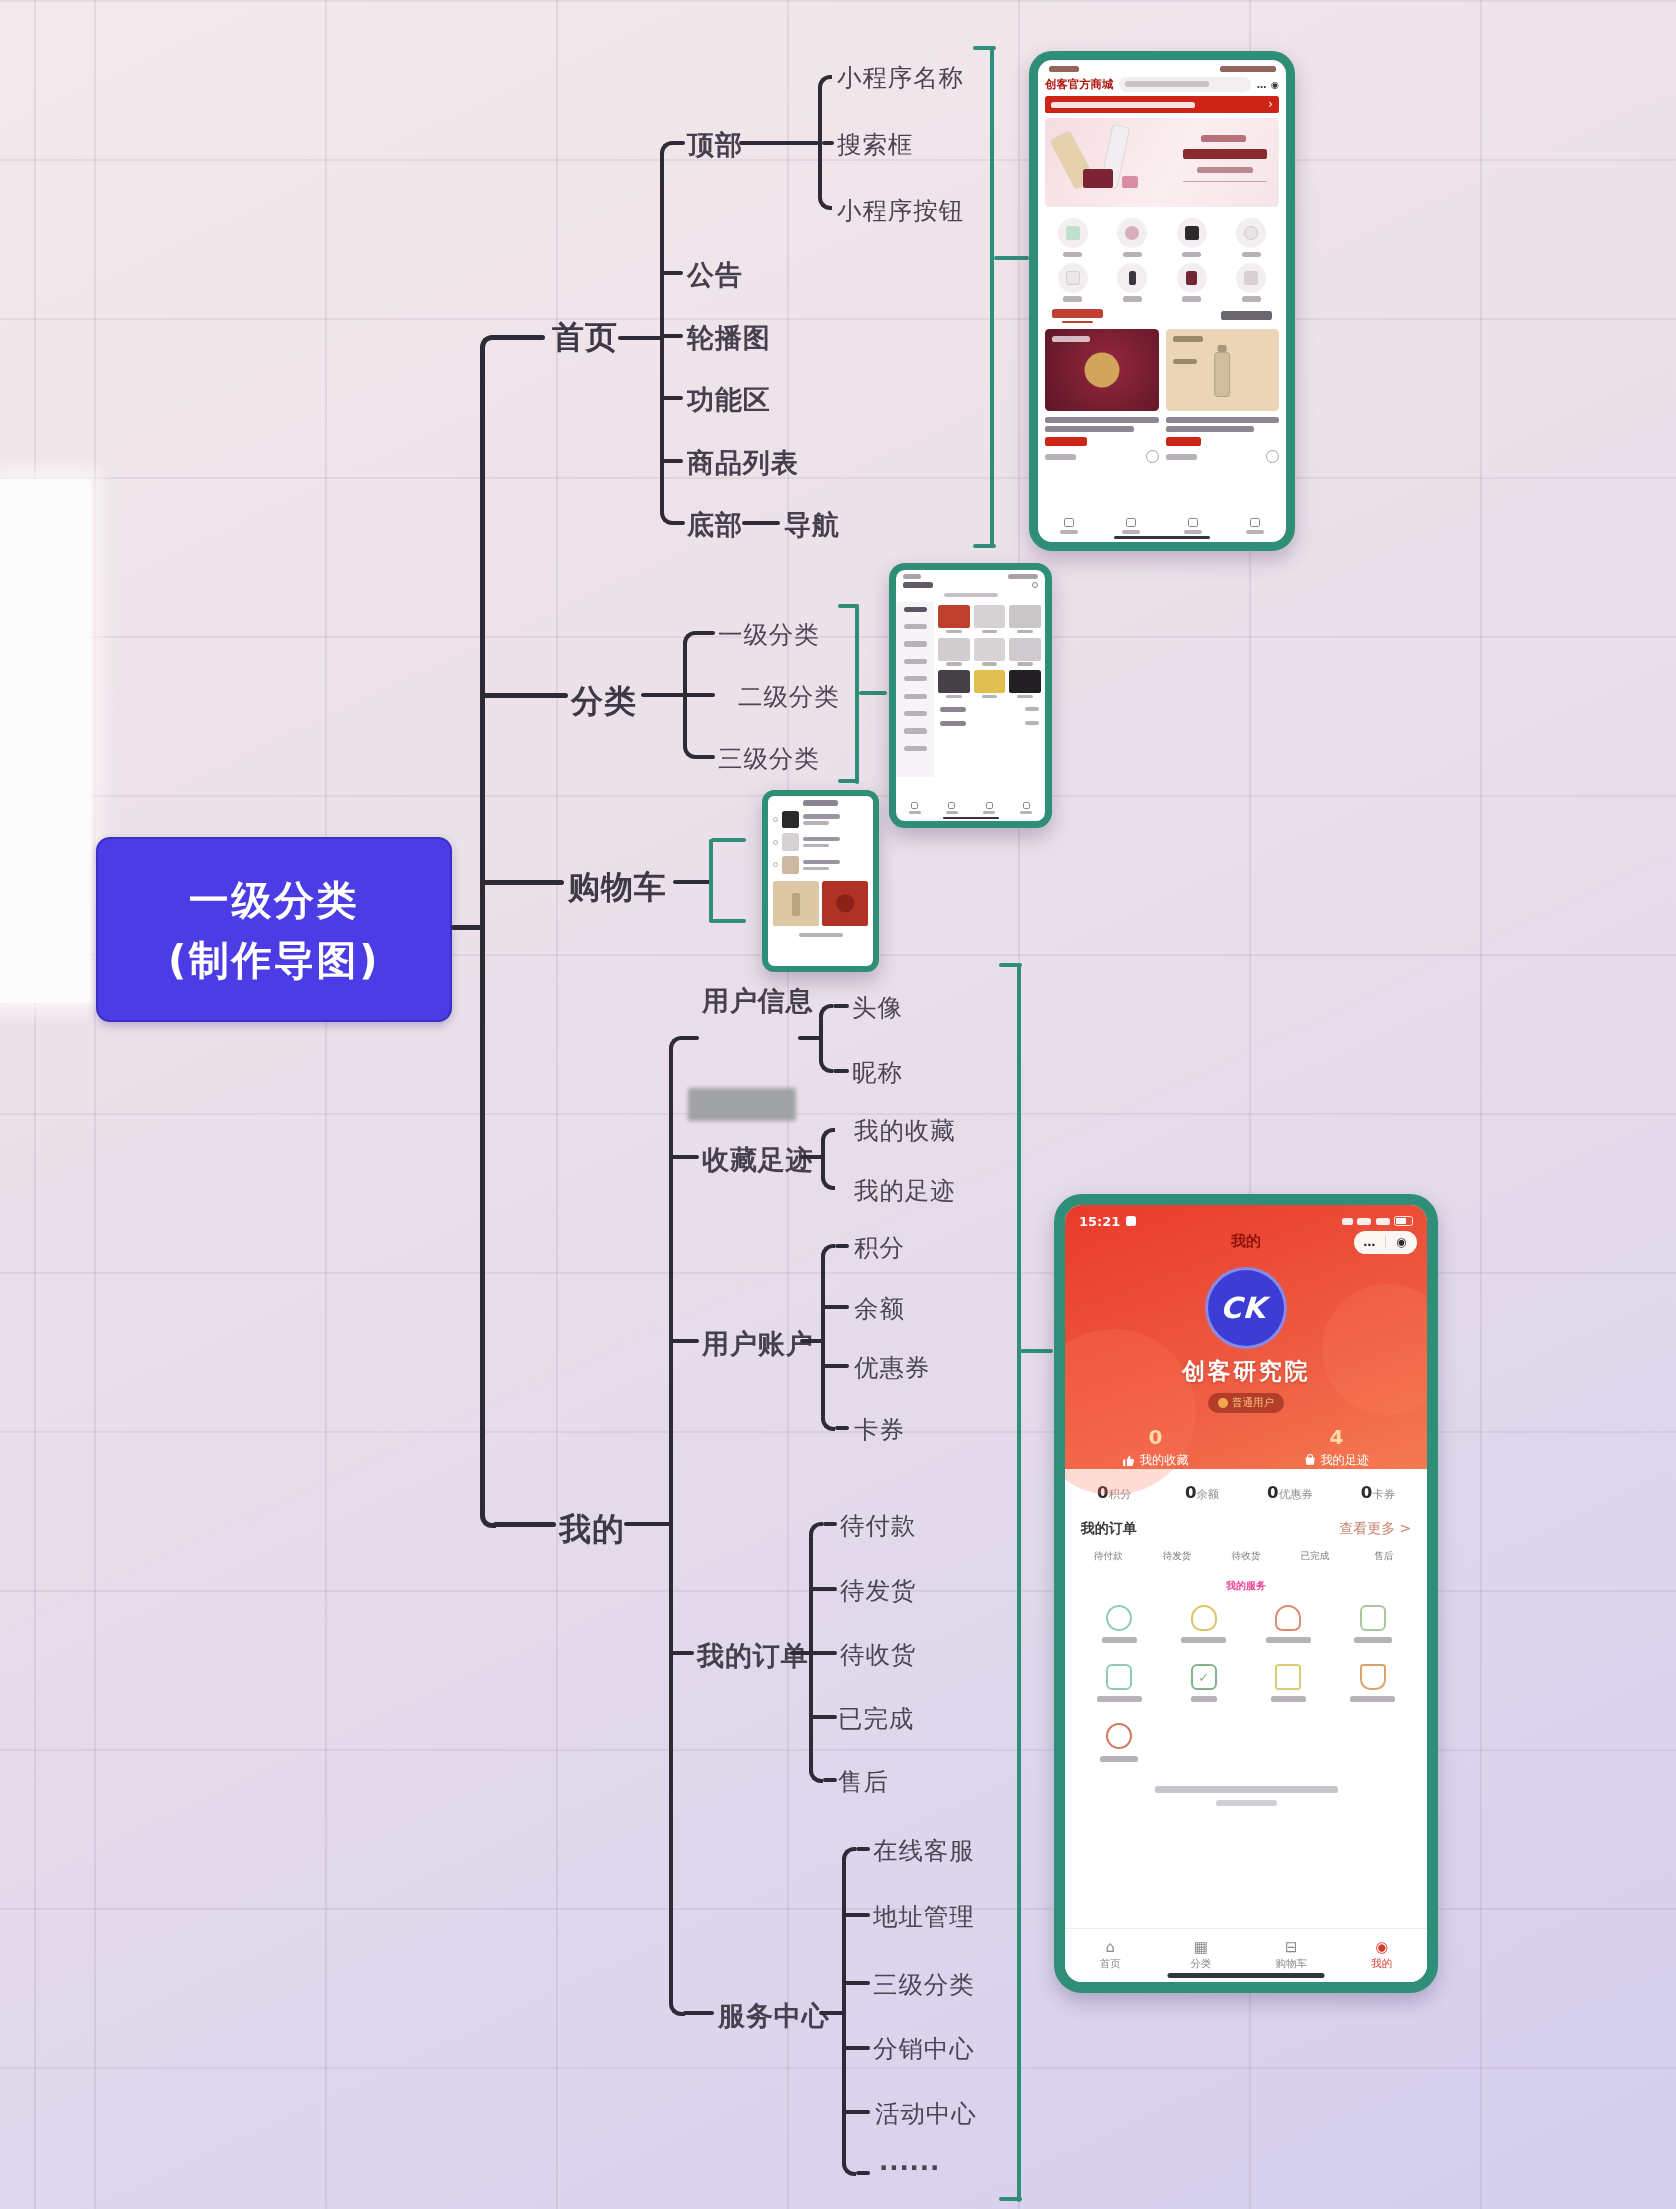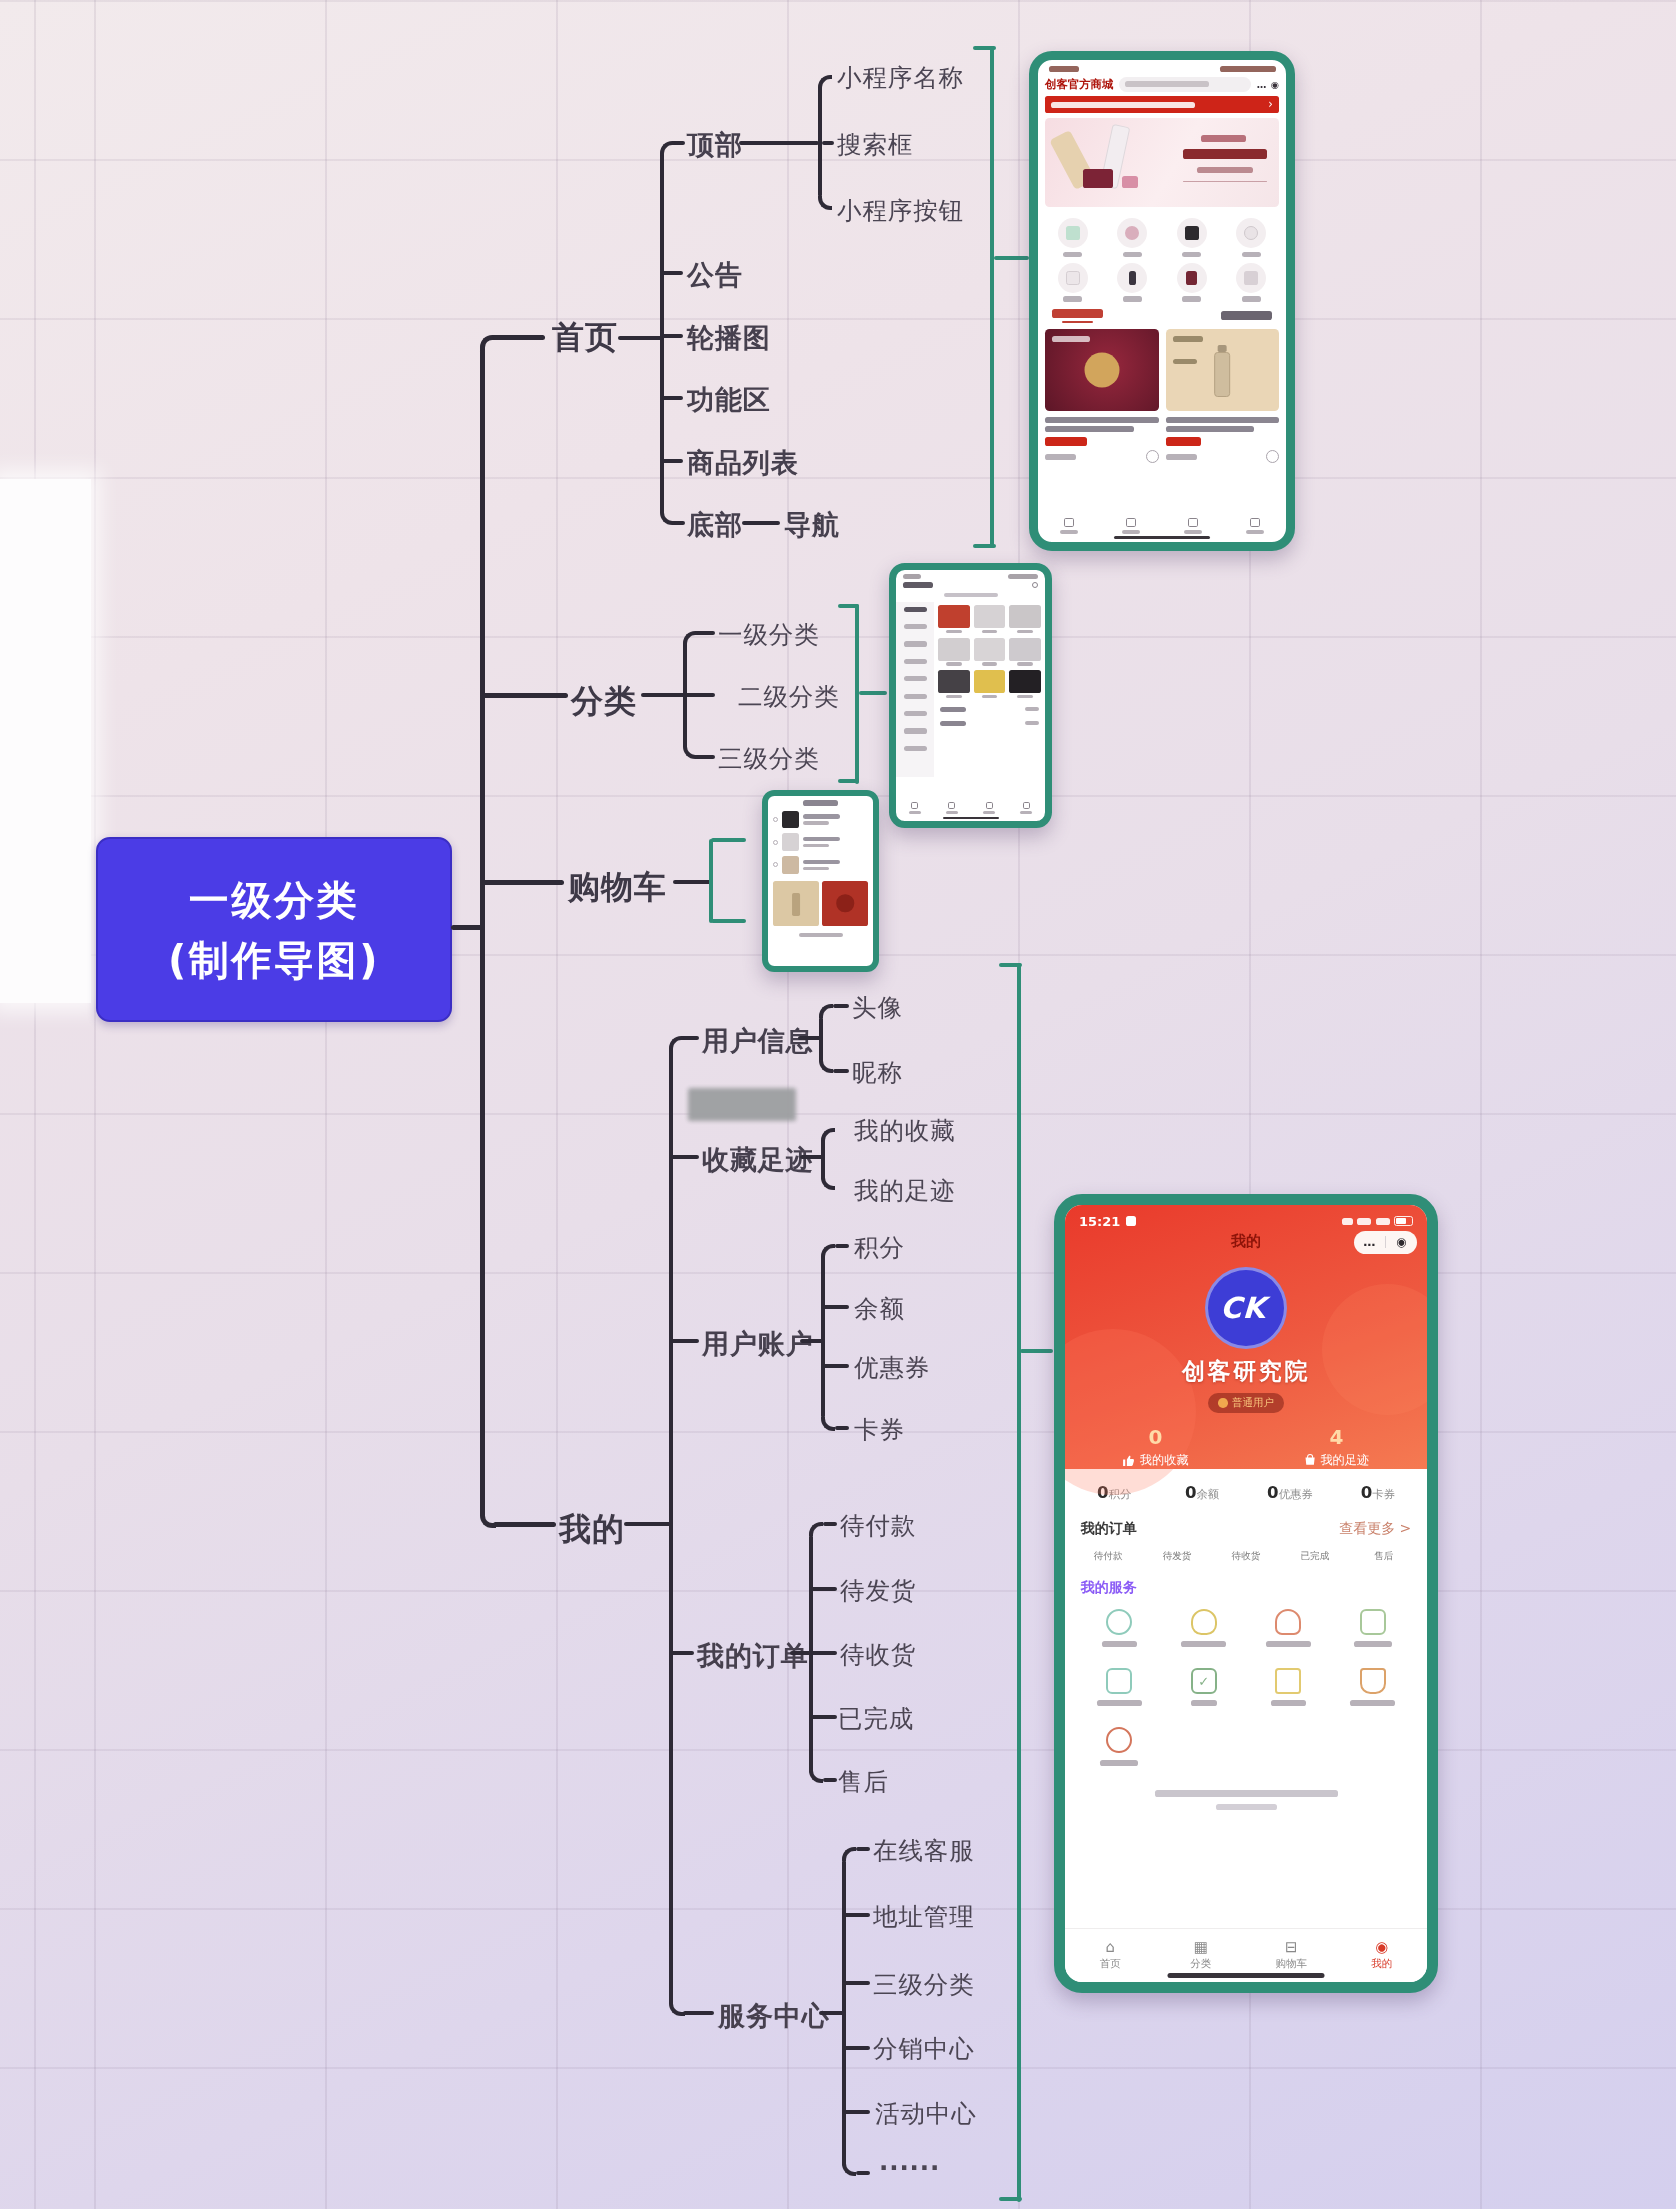--- a/index.html
+++ b/index.html
@@ -118,21 +118,21 @@
   .pp-wcol .l{ font-size:11.4px; color:#8d8d8d; margin-top:3.5px; }
   .pp-ordhead{ display:flex; justify-content:space-between; align-items:center; padding:10.5px 15.7px 5.2px; }
   .pp-ordtitle{ font-size:14px; font-weight:700; color:#3a3a3a; }
   .pp-more{ font-size:14px; color:#c9806a; }
   .pp-ordicons{ display:flex; padding:3.5px 8.7px 8.7px; }
   .pp-ocol{ flex:1; text-align:center; }
   .oic{ width:31px; height:24.5px; border-radius:4.4px; margin:0 auto; position:relative;
     background:linear-gradient(135deg,#e2533a,#cf3520); }
   .oic::after{ content:""; position:absolute; left:6.1px; top:7.9px; right:6.1px; height:5.2px; background:rgba(255,255,255,.85); border-radius:1.7px; }
   .pp-ocol .l{ font-size:9.6px; color:#7c7c7c; margin-top:4.4px; }
-  .pp-svctitle{ padding:7px 15.7px 1.7px; font-size:14px; font-weight:700; color:#8b5cf6; }
+  .pp-svctitle{ padding:7px 15.7px 1.7px; font-size:10px; font-weight:700; color:#ec4899;text-align:center; }
   .pp-svc{ display:grid; grid-template-columns:repeat(4,1fr); row-gap:21px; padding:10.5px 12.2px 0; }
   .svc{ display:flex; flex-direction:column; align-items:center; gap:6.1px; }
   .sic{ width:26px; height:26px; border:2.2px solid; border-radius:6.1px; }
   .pp-note{ margin-top:24.5px; display:flex; flex-direction:column; align-items:center; gap:7px; }
   .pp-tabs{ position:absolute; bottom:0; left:0; right:0; height:54px; background:#fff; border-top:0.9px solid #efeded; display:flex; }
   .pp-tab{ flex:1; display:flex; flex-direction:column; align-items:center; justify-content:center; gap:1.7px; color:#8a8a8a; }
   .pp-tab .ti{ font-size:15px; line-height:1; }
   .pp-tab .tl{ font-size:10.5px; }
   .pp-tab.active{ color:#d83a28; }
   .pp-homebar{ position:absolute; bottom:4.4px; left:50%; transform:translateX(-50%); width:157px; height:4.4px; background:#38333a; border-radius:2.6px; z-index:3;}
@@ -209,21 +209,21 @@
 <div class="thl" style="left:711px;top:838px;width:35px"></div>
 <div class="thl" style="left:711px;top:919px;width:35px"></div>
 
 <div class="lbl lbl1" style="left:559px;top:1508px">我的</div>
 <div class="hl" style="left:624px;top:1522px;width:49px"></div>
 <div class="ctl" style="left:669px;top:1036px"></div>
 <div class="vl" style="left:669px;top:1050px;height:954px"></div>
 <div class="cbl" style="left:669px;top:2000px"></div>
 
 <div class="hl" style="left:683px;top:1036px;width:15.7px"></div>
-<div class="lbl lbl2" style="left:702px;top:1023px">用户信息</div>
+<div class="lbl lbl2" style="left:702px;top:983px">用户信息</div>
 <div class="censor"></div>
 <div class="hl" style="left:671px;top:1155px;width:28px"></div>
 <div class="lbl lbl2" style="left:702px;top:1142px">收藏足迹</div>
 <div class="hl" style="left:671px;top:1339px;width:28px"></div>
 <div class="lbl lbl2" style="left:702px;top:1326px">用户账户</div>
 <div class="hl" style="left:671px;top:1651px;width:23px"></div>
 <div class="lbl lbl2" style="left:697px;top:1638px">我的订单</div>
 <div class="hl" style="left:683px;top:2011px;width:31px"></div>
 <div class="lbl lbl2" style="left:718px;top:1998px">服务中心</div>
 

